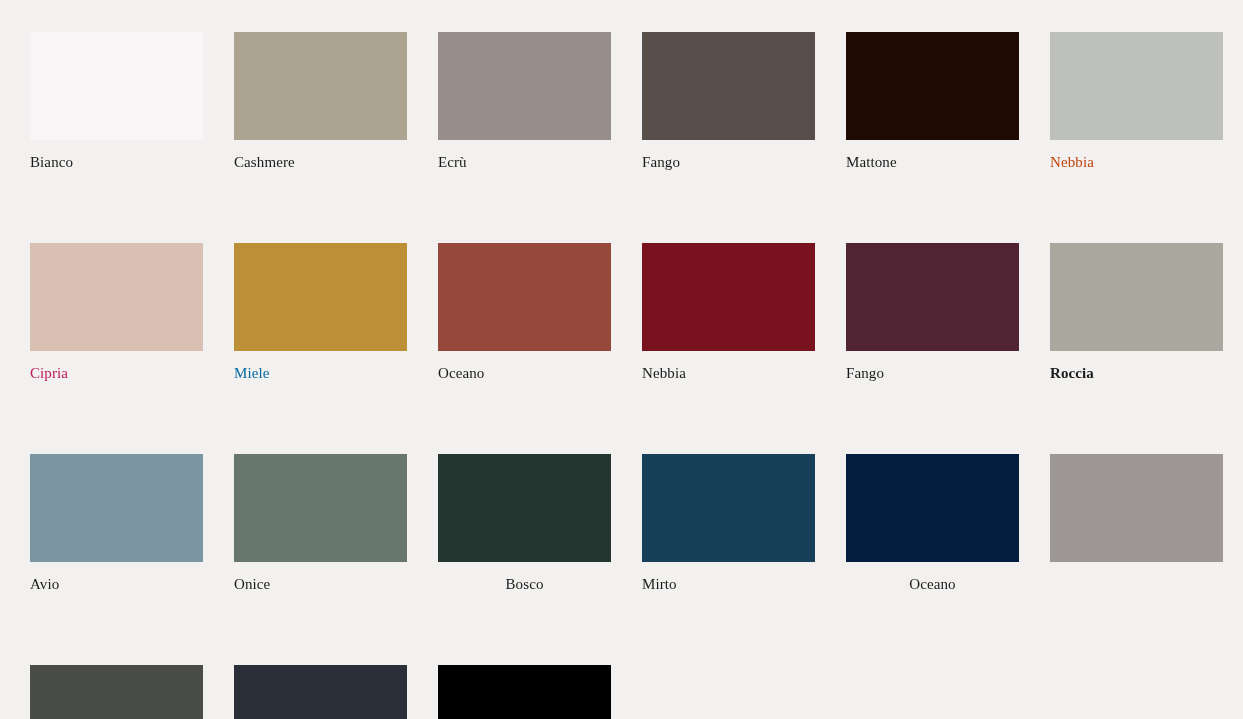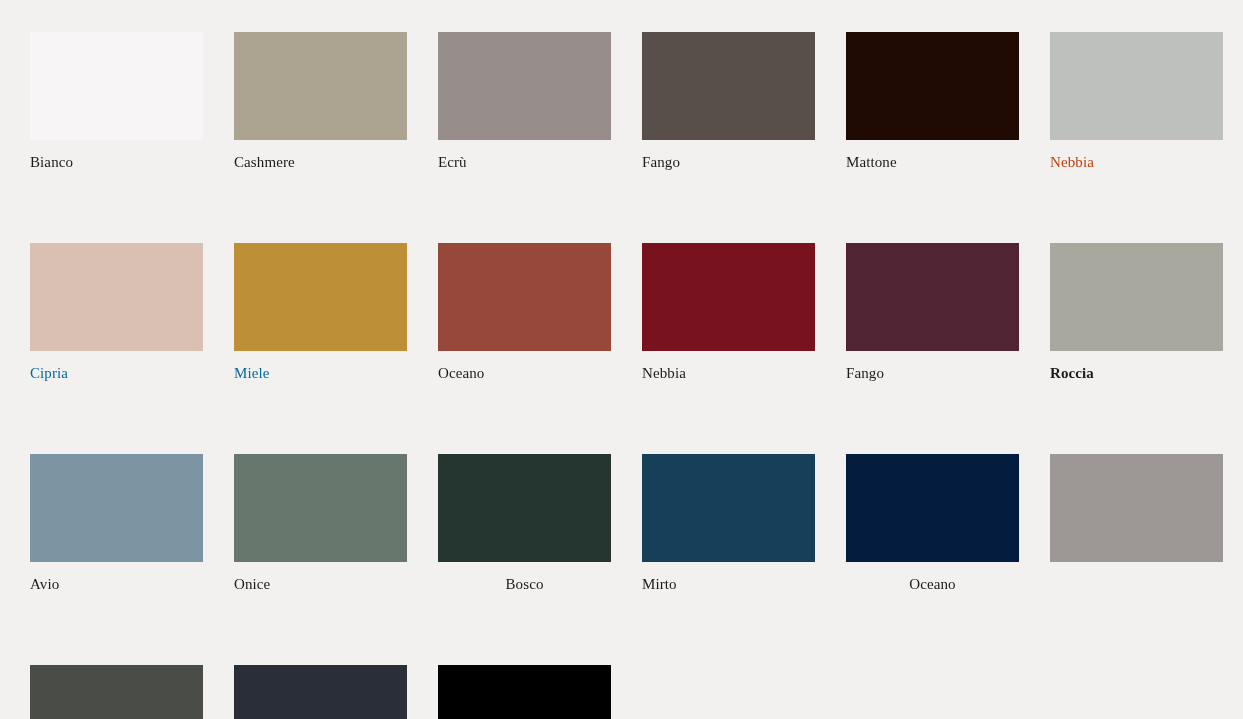--- a/index.html
+++ b/index.html
@@ -62,21 +62,21 @@
     <div class="swatch-card">
       <div class="swatch-chip" style="background: rgb(32, 10, 4);"></div>
       <div class="swatch-label" style="color: rgb(27, 27, 27);">Mattone</div>
     </div>
     <div class="swatch-card">
       <div class="swatch-chip" style="background: rgb(189, 192, 189);"></div>
       <div class="swatch-label" style="color: #c2410c;">Nebbia</div>
     </div>
     <div class="swatch-card">
       <div class="swatch-chip" style="background: rgb(217, 192, 178);"></div>
-      <div class="swatch-label" style="color: #0369a1; font-family: Liberation Serif, serif;">Cipria</div>
+      <div class="swatch-label" style="color: #be185d; font-family: Liberation Serif, serif;">Cipria</div>
     </div>
     <div class="swatch-card">
       <div class="swatch-chip" style="background: rgb(189, 144, 56);"></div>
       <div class="swatch-label" style="color: #0369a1;">Miele</div>
     </div>
     <div class="swatch-card">
       <div class="swatch-chip" style="background: rgb(150, 73, 58);"></div>
       <div class="swatch-label" style="color: rgb(27, 27, 27);">Oceano</div>
     </div>
     <div class="swatch-card">

